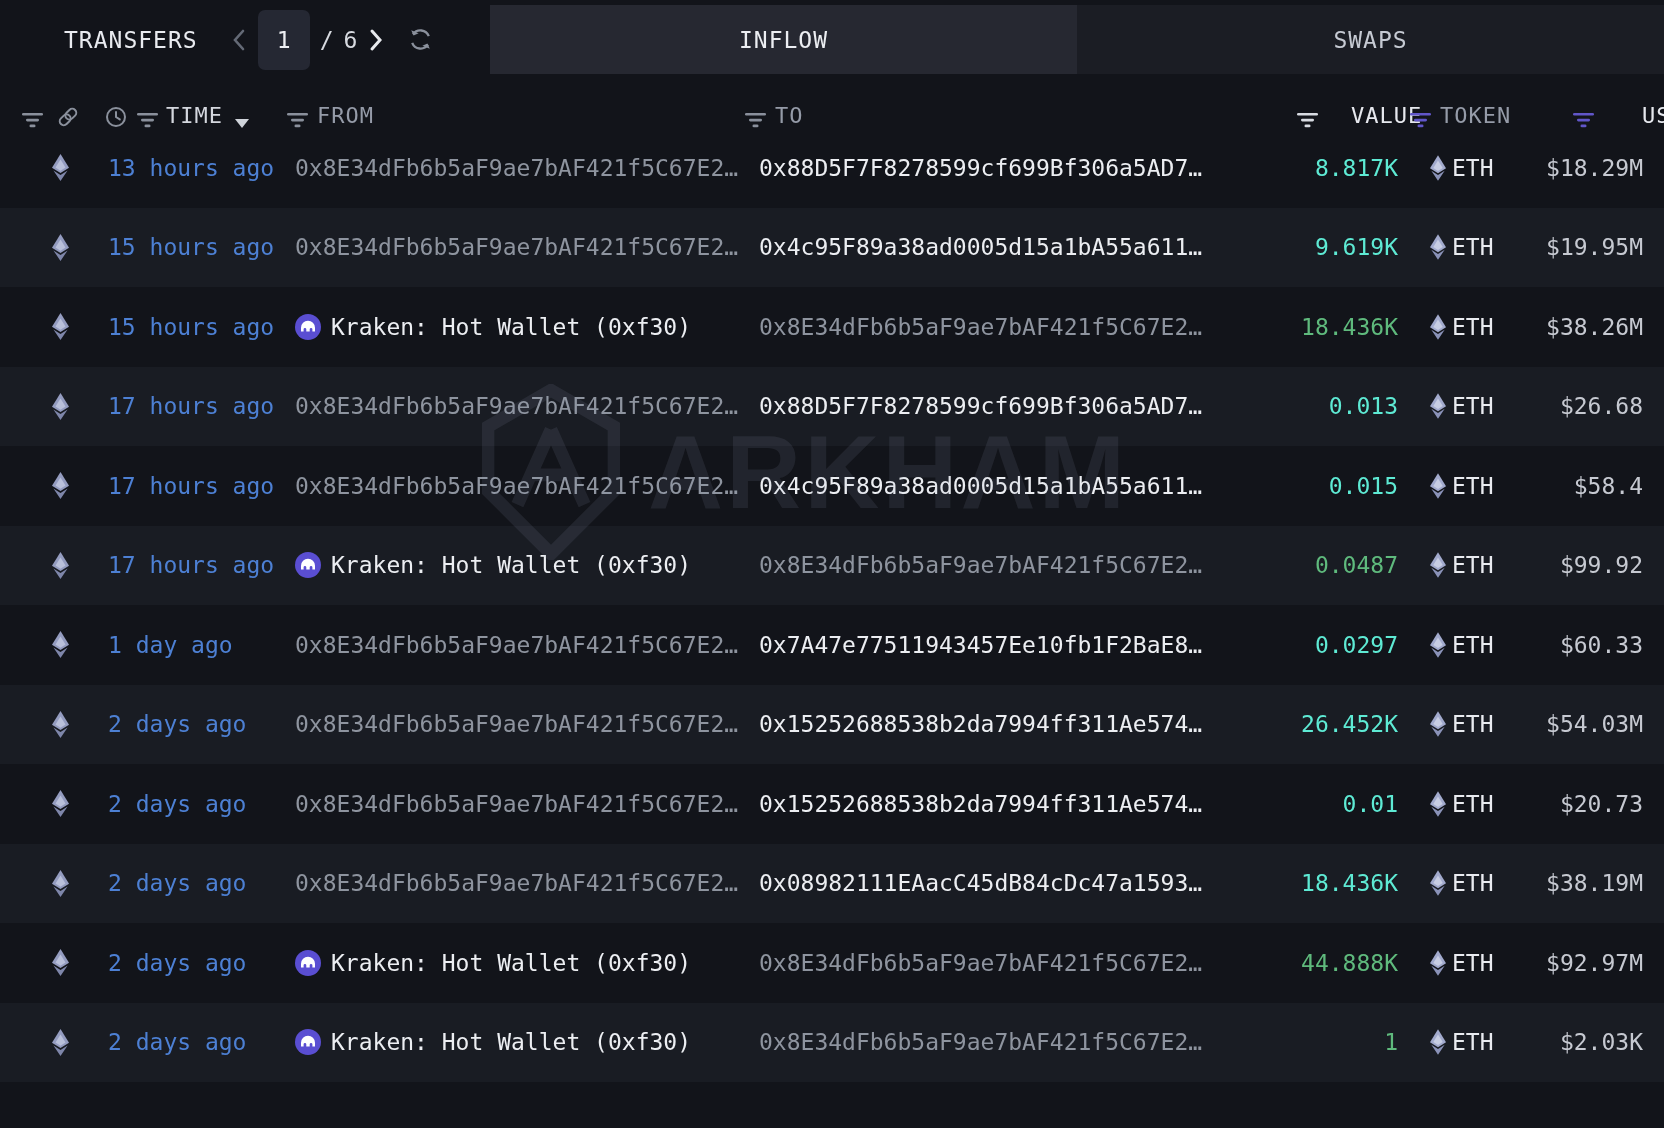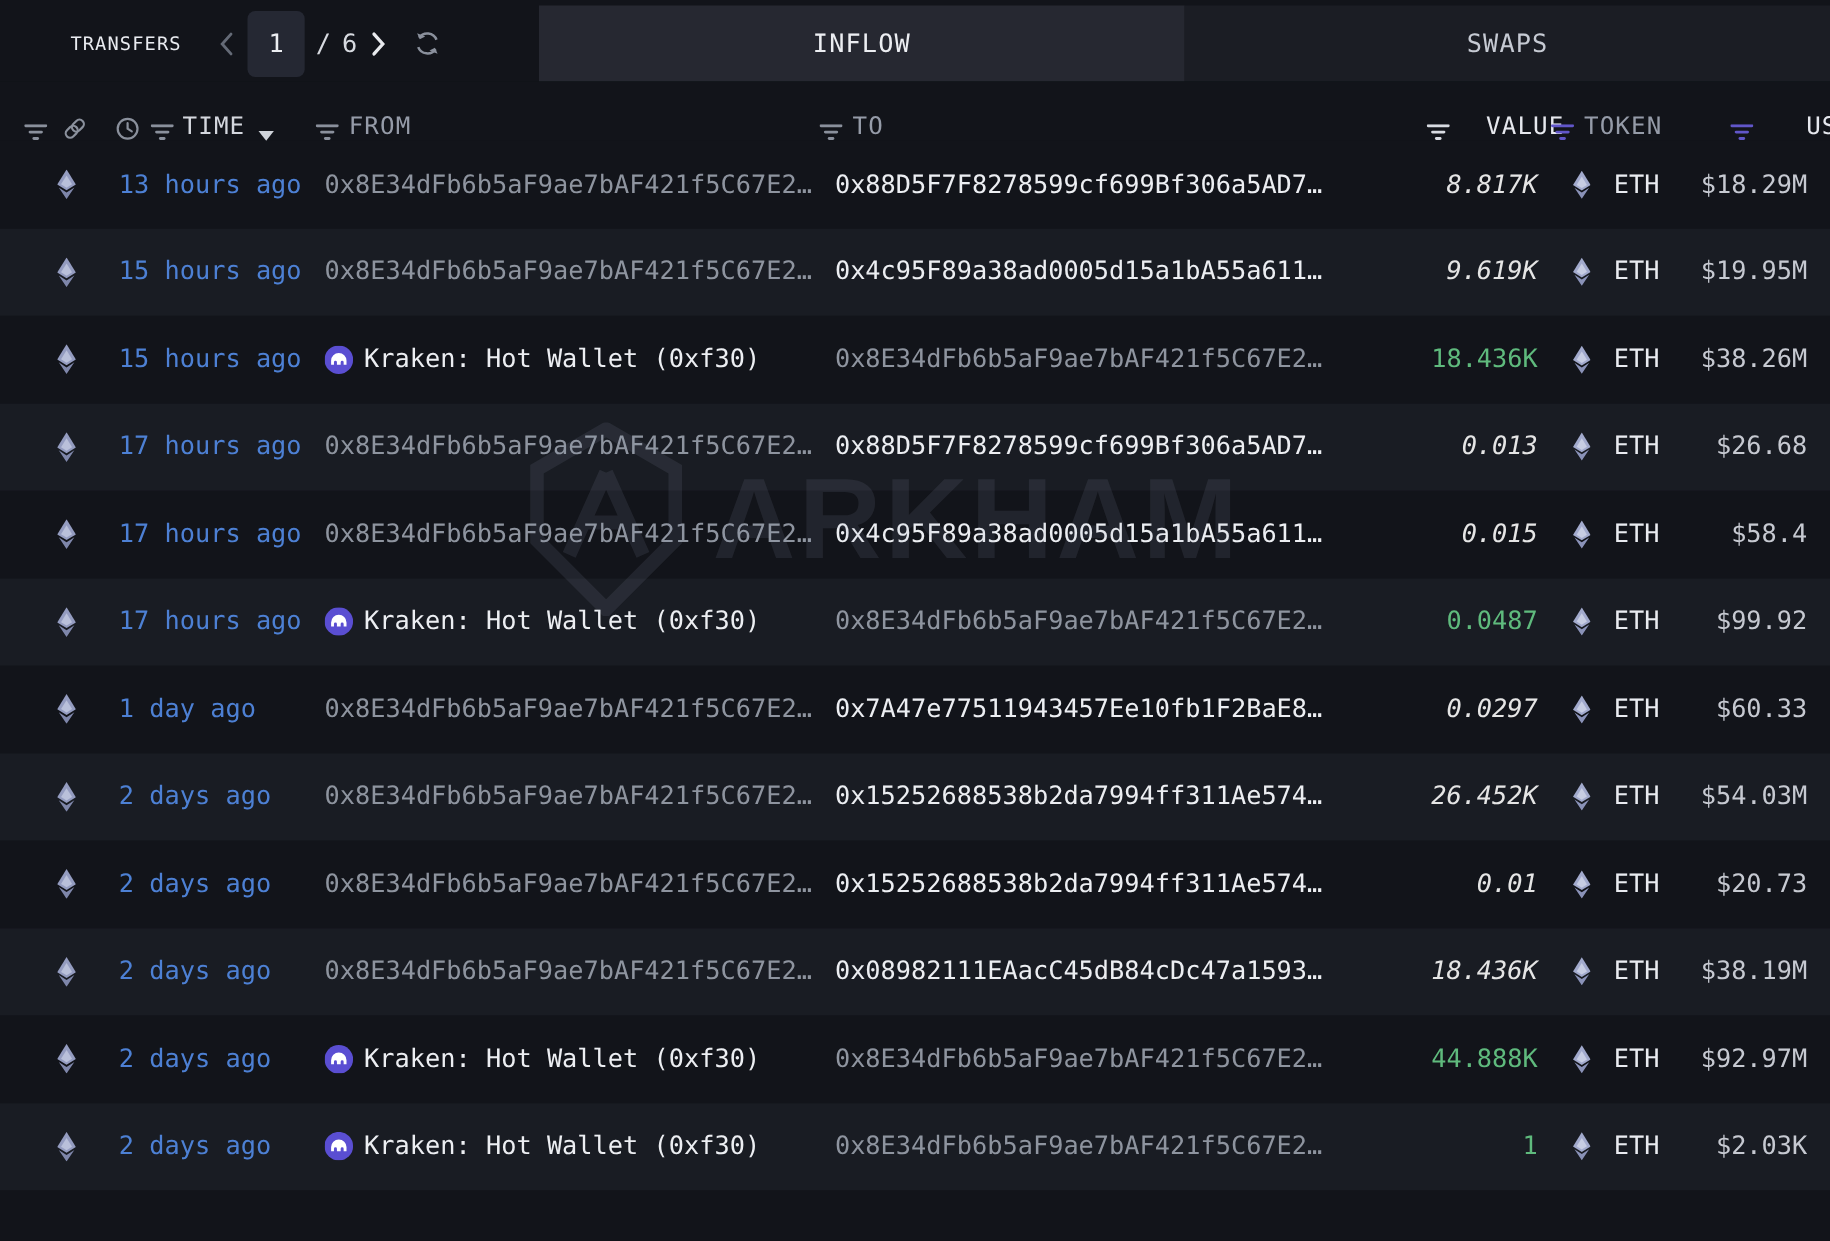--- a/index.html
+++ b/index.html
@@ -5,21 +5,21 @@
   html,body{margin:0;padding:0;}
   body{
     width:1664px;height:1128px;position:relative;overflow:hidden;
     background:#12141a;color:#e9ebf0;
     font-family:"DejaVu Sans Mono",monospace;
   }
   
   .topstrip{position:absolute;top:0;left:0;width:100%;height:5px;background:#0b0d11;}
   .topbar{position:relative;height:74px;background:#12141a;}
   .tb-left{position:absolute;left:0;top:5px;height:69px;display:flex;align-items:center;padding-left:64px;}
-  .tb-title{font-size:17px;letter-spacing:1px;color:#e9ebf0;}
+  .tb-title{font-size:23px;letter-spacing:1px;color:#e9ebf0;}
   .pager{display:flex;align-items:center;margin-left:32px;}
   .chev{width:18px;height:26px;display:flex;align-items:center;justify-content:center;cursor:pointer;}
   .chev svg{display:block;}
   .page-pill{min-width:52px;height:60px;margin:0 6px 0 10px;border-radius:7px;background:#252833;
     display:flex;align-items:center;justify-content:center;font-size:23px;color:#eceef2;}
   .page-sep{font-size:23px;color:#d7dae0;margin:0 10px 0 4px;}
   .page-total{font-size:23px;color:#d7dae0;margin-right:10px;}
   .refresh{margin-left:22px;cursor:pointer;display:flex;align-items:center;}
   .tabs{position:absolute;left:490px;right:0;top:5px;height:69px;display:flex;}
   .tab{flex:1;display:flex;align-items:center;justify-content:center;background:#1b1d24;
@@ -47,25 +47,25 @@
   
   .tbody{position:relative;}
   .row{height:79.5px;display:flex;align-items:center;font-size:23px;background:transparent;cursor:pointer;padding-left:12px;}
   .row.alt{background:#191c23;}
   .cell{box-sizing:border-box;}
   .c-rowicon{flex:0 0 96px;display:flex;align-items:center;padding-left:40px;}
   .c-time{flex:0 0 187px;color:#4d80d4;white-space:nowrap;}
   .c-from{flex:0 0 464px;display:flex;align-items:center;gap:10px;white-space:nowrap;overflow:hidden;}
   .c-to{flex:0 0 458px;white-space:nowrap;overflow:hidden;}
   .c-value{flex:0 0 181px;text-align:right;white-space:nowrap;}
-  .c-token{flex:0 0 124px;display:flex;align-items:center;gap:21px;padding-left:32px;}
+  .c-token{flex:0 0 124px;display:flex;align-items:center;gap:6px;padding-left:32px;}
   .c-usd{flex:1;text-align:right;padding-right:21px;color:#c6c9d1;white-space:nowrap;}
   .muted{color:#8e949f;}
   .bright{color:#eceef2;}
-  .neg{color:#e5e5e5;font-style:italic;} .pos{color:#5fba7d;}
+  .neg{color:#5eead4;} .pos{color:#5fba7d;}
   .tok-lbl{color:#e9ebf0;}
   .krk{width:26px;height:26px;flex:0 0 26px;}
   
   .watermark{position:absolute;left:482px;top:384px;display:flex;align-items:center;gap:28px;
     pointer-events:none;z-index:5;}
   .wm-text{font-family:"Liberation Sans",sans-serif;font-weight:bold;font-size:104px;
     letter-spacing:3px;color:rgba(160,170,192,0.115);line-height:1;}
   .wm-logo{opacity:1;}
 </style>
 </head>

